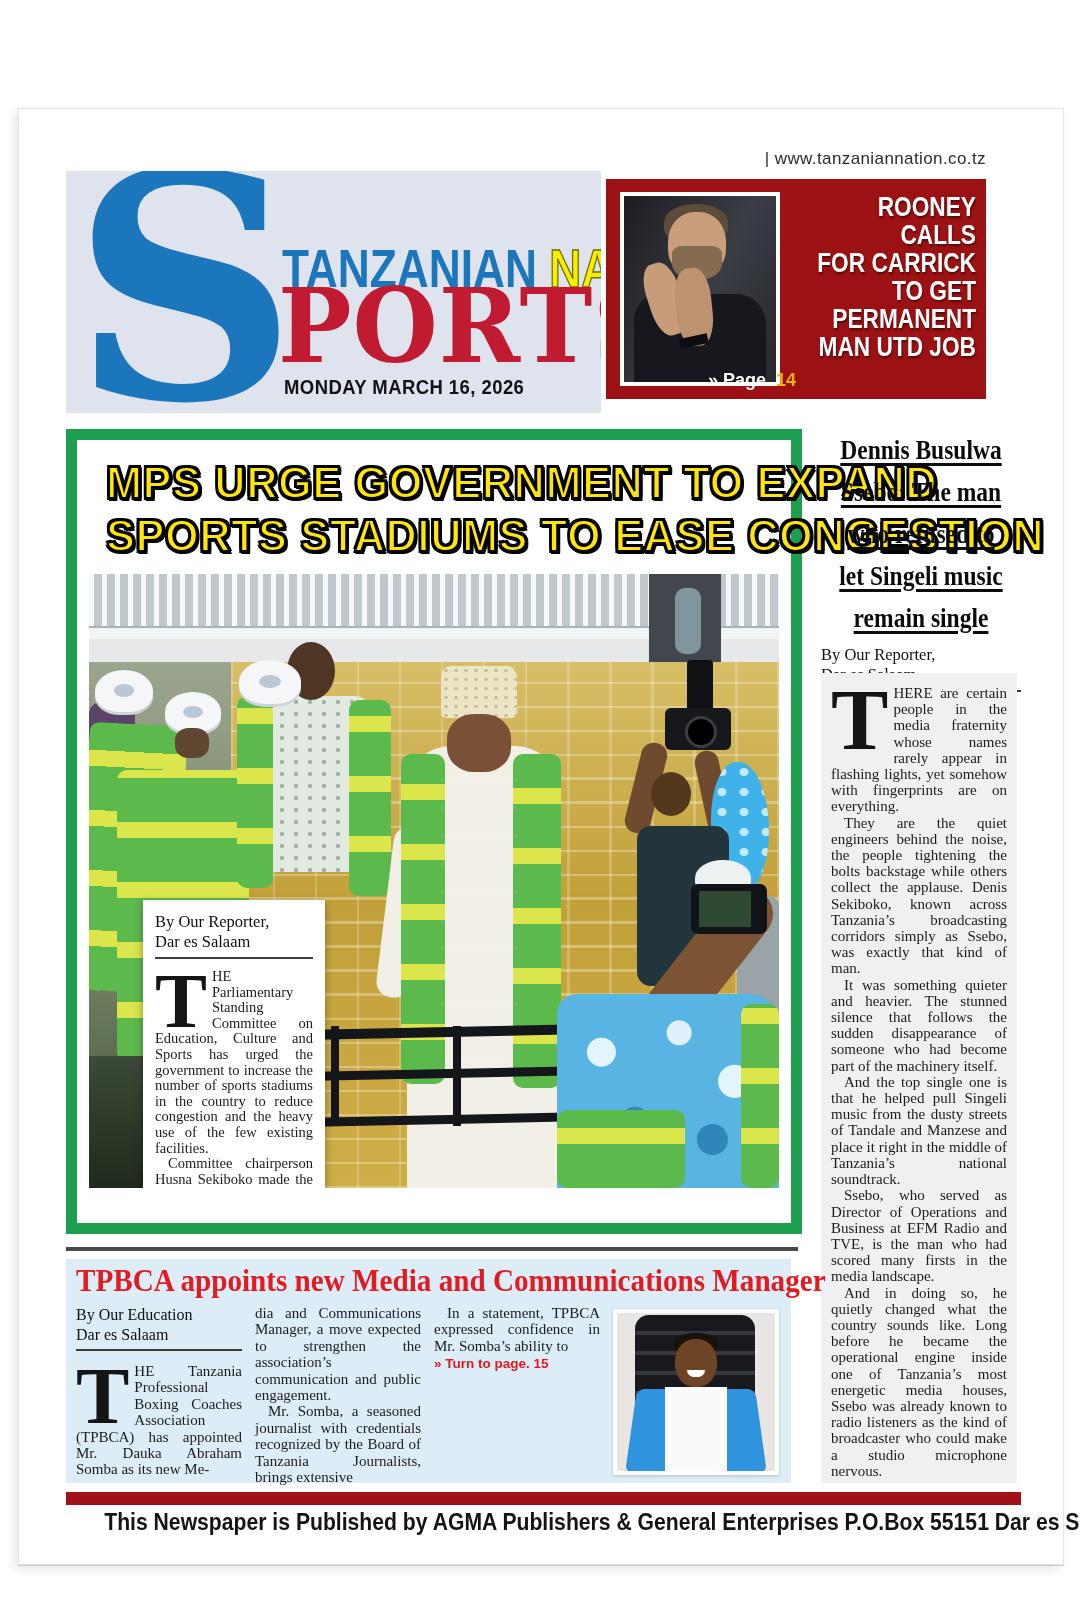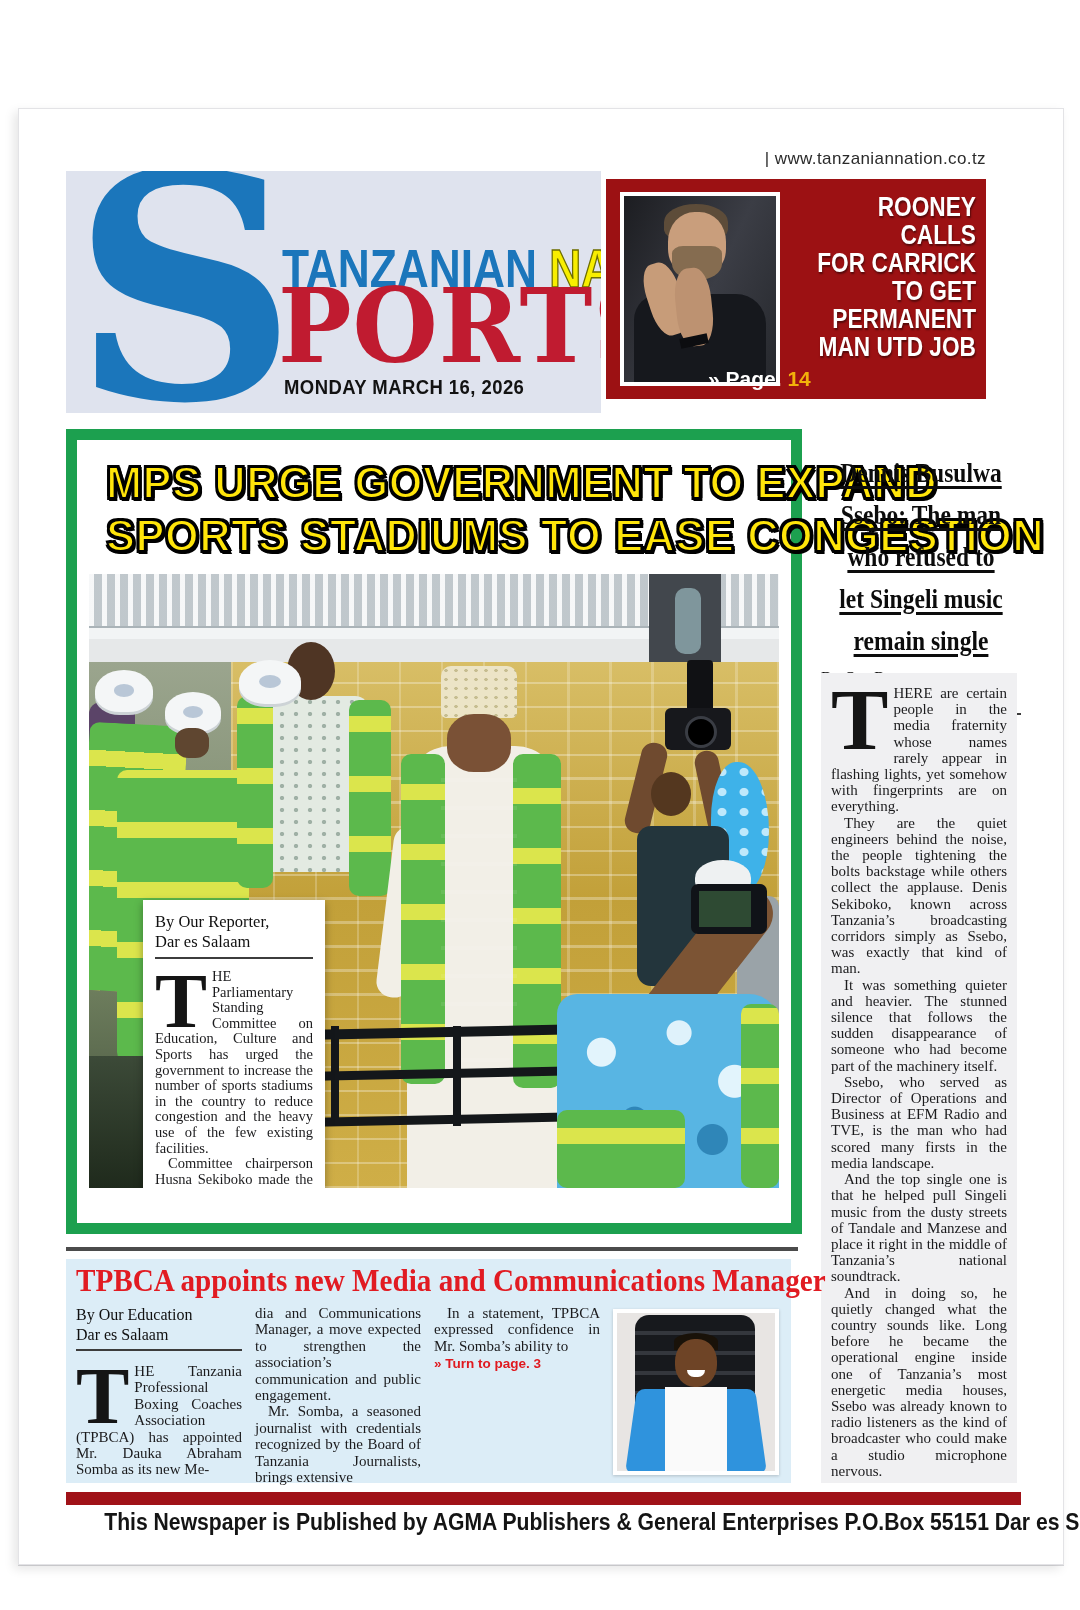--- a/index.html
+++ b/index.html
@@ -32,21 +32,21 @@
   .t-head{position:absolute;left:44px;top:16px;width:58px;height:64px;background:#c99e7c;border-radius:46% 46% 42% 42%;}
   .t-beard{position:absolute;left:48px;top:50px;width:50px;height:34px;background:#856c50;border-radius:22% 22% 48% 48%;}
   .t-coat{position:absolute;left:10px;top:98px;width:132px;height:92px;background:#16181d;border-radius:26px 30px 0 0;}
   .t-collar{position:absolute;left:66px;top:96px;width:14px;height:18px;background:#d8d6cf;transform:rotate(8deg);}
   .t-hand1{position:absolute;left:24px;top:66px;width:34px;height:74px;background:#c79c79;border-radius:40%;transform:rotate(-18deg);}
   .t-hand2{position:absolute;left:52px;top:72px;width:36px;height:78px;background:#bd9271;border-radius:40%;transform:rotate(-6deg);}
   .t-watch{position:absolute;left:56px;top:140px;width:28px;height:10px;background:#0c0d10;transform:rotate(-12deg);}
   .t-headline{position:absolute;right:10px;top:14px;width:196px;text-align:right;color:#ffffff;font-weight:800;
               font-size:27px;line-height:28px;transform:scaleX(.84);transform-origin:100% 0;
               text-shadow:1px 2px 2px rgba(0,0,0,.45);}
-  .t-pageref{position:absolute;left:102px;bottom:8px;font-weight:800;font-size:21px;color:#ffffff;margin-top:12px;}
+  .t-pageref{position:absolute;left:102px;bottom:8px;font-weight:800;font-size:18px;color:#ffffff;margin-top:12px;}
   .t-pagenum{color:#f2b10a;}
 
   
   .lead-box{position:absolute;left:47px;top:320px;width:736px;height:805px;border:11px solid #1ca04f;
             background:#ffffff;box-sizing:border-box;}
   .lead-inner{padding:10px 12px 0 12px;}
   .lead-hl{margin-top:6px;}
   .lead-hl-line{font-weight:900;font-size:45px;line-height:53px;color:#ffe50a;text-align:center;white-space:nowrap;
       letter-spacing:1px;transform:scaleX(.95);transform-origin:50% 50%;
       -webkit-text-stroke:2px #000;
@@ -126,21 +126,21 @@
   .byline{font-family:"Liberation Serif", serif;font-size:16.5px;line-height:20px;color:#101010;}
   .byline-hr{border:0;border-top:2px solid #3c3c3c;margin:5px 0 10px 0;}
   .news-body{font-family:"Liberation Serif", serif;color:#1b1b1d;text-align:justify;}
   .lead-card .news-body{font-size:14.5px;line-height:15.6px;}
   .news-body p{margin:0;}
   .news-body p.ind{text-indent:13px;}
   .dropcap{float:left;font-family:"Liberation Serif", serif;font-weight:bold;color:#151515;
            font-size:78px;line-height:58px;margin:3px 5px 0 0;}
 
   
-  .rightcol{position:absolute;left:802px;top:343px;width:200px;}
+  .rightcol{position:absolute;left:802px;top:320px;width:200px;}
   .r-headline{text-align:center;}
   .r-hl-line{display:block;font-family:"Liberation Serif", serif;font-weight:bold;font-size:28px;line-height:42px;
              color:#0c0c0c;white-space:nowrap;transform:scaleX(.84);transform-origin:50% 50%;
              text-decoration:underline;text-decoration-thickness:2.5px;text-underline-offset:4px;}
   .r-byline{margin-top:6px;}
   .r-graybox{position:absolute;left:802px;top:564px;width:196px;height:810px;background:#f0f0f2;
              box-sizing:border-box;padding:12px 10px;overflow:hidden;}
   .r-graybox .news-body{font-size:15px;line-height:16.2px;}
   .r-graybox .dropcap{font-size:86px;line-height:62px;margin:4px 5px 0 0;}
 
@@ -315,22 +315,22 @@
         <div>Dar es Salaam</div>
       </div>
       <hr class="byline-hr">
     </div>
 
     <div class="r-graybox">
       <div class="news-body">
         <p><span class="dropcap">T</span><span>HERE are certain people in the media fraternity whose names rarely appear in flashing lights, yet somehow with fingerprints are on everything.</span></p>
         <p class="ind">They are the quiet engineers behind the noise, the people tightening the bolts backstage while others collect the applause. Denis Sekiboko, known across Tanzania’s broadcasting corridors simply as Ssebo, was exactly that kind of man.</p>
         <p class="ind">It was something quieter and heavier. The stunned silence that follows the sudden disappearance of someone who had become part of the machinery itself.</p>
+        <p class="ind">And the top single one is that he helped pull Singeli music from the dusty streets of Tandale and Manzese and place it right in the middle of Tanzania’s national soundtrack.</p>
         <p class="ind">Ssebo, who served as Director of Operations and Business at EFM Radio and TVE, is the man who had scored many firsts in the media landscape.</p>
-        <p class="ind">And the top single one is that he helped pull Singeli music from the dusty streets of Tandale and Manzese and place it right in the middle of Tanzania’s national soundtrack.</p>
         <p class="ind">And in doing so, he quietly changed what the country sounds like. Long before he became the operational engine inside one of Tanzania’s most energetic media houses, Ssebo was already known to radio listeners as the kind of broadcaster who could make a studio microphone nervous.</p>
       </div>
     </div>
 
     <div class="sec-divider"></div>
 
     <div class="tpbca">
       <div class="tp-headline">TPBCA appoints new Media and Communications Manager</div>
       <div class="tp-cols">
         <div class="tp-col">
@@ -346,21 +346,21 @@
         <div class="tp-col">
           <div class="news-body">
             <p>dia and Communications Manager, a move expected to strengthen the association’s communication and public engagement.</p>
             <p class="ind">Mr. Somba, a seasoned journalist with credentials recognized by the Board of Tanzania Journalists, brings extensive</p>
           </div>
         </div>
         <div class="tp-col">
           <div class="news-body">
             <p class="ind">In a statement, TPBCA expressed confidence in Mr. Somba’s ability to</p>
           </div>
-          <div class="tp-turn">» Turn to page. 3</div>
+          <div class="tp-turn">» Turn to page. 15</div>
         </div>
         <div class="tp-photo">
           <div class="chair"></div>
           <div class="tpm-suit-l"></div>
           <div class="tpm-suit-r"></div>
           <div class="tpm-shirt"></div>
           <div class="tpm-hair"></div>
           <div class="tpm-head"></div>
           <div class="tpm-smile"></div>
         </div>

